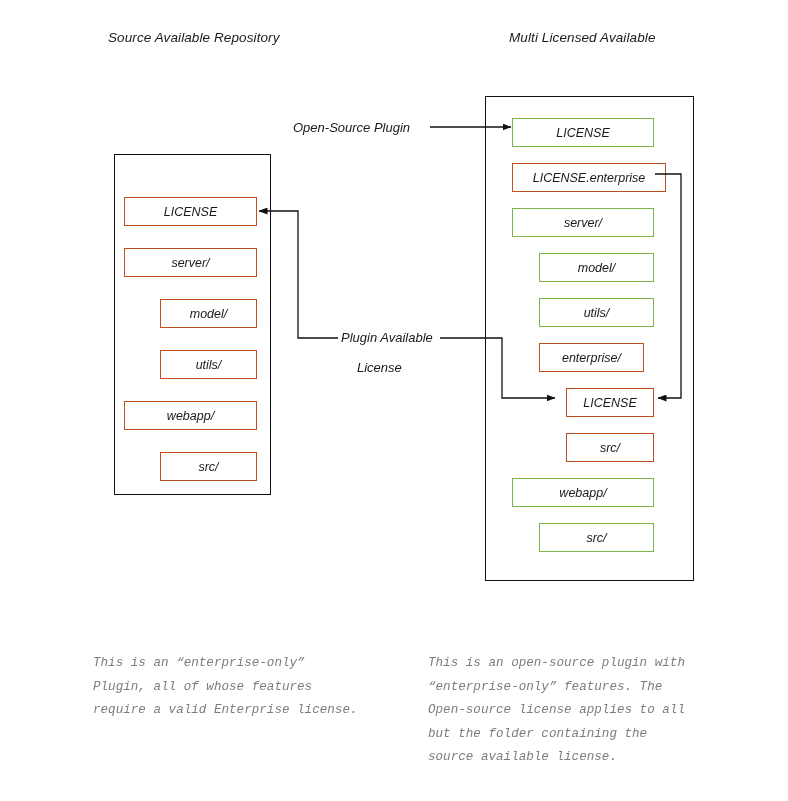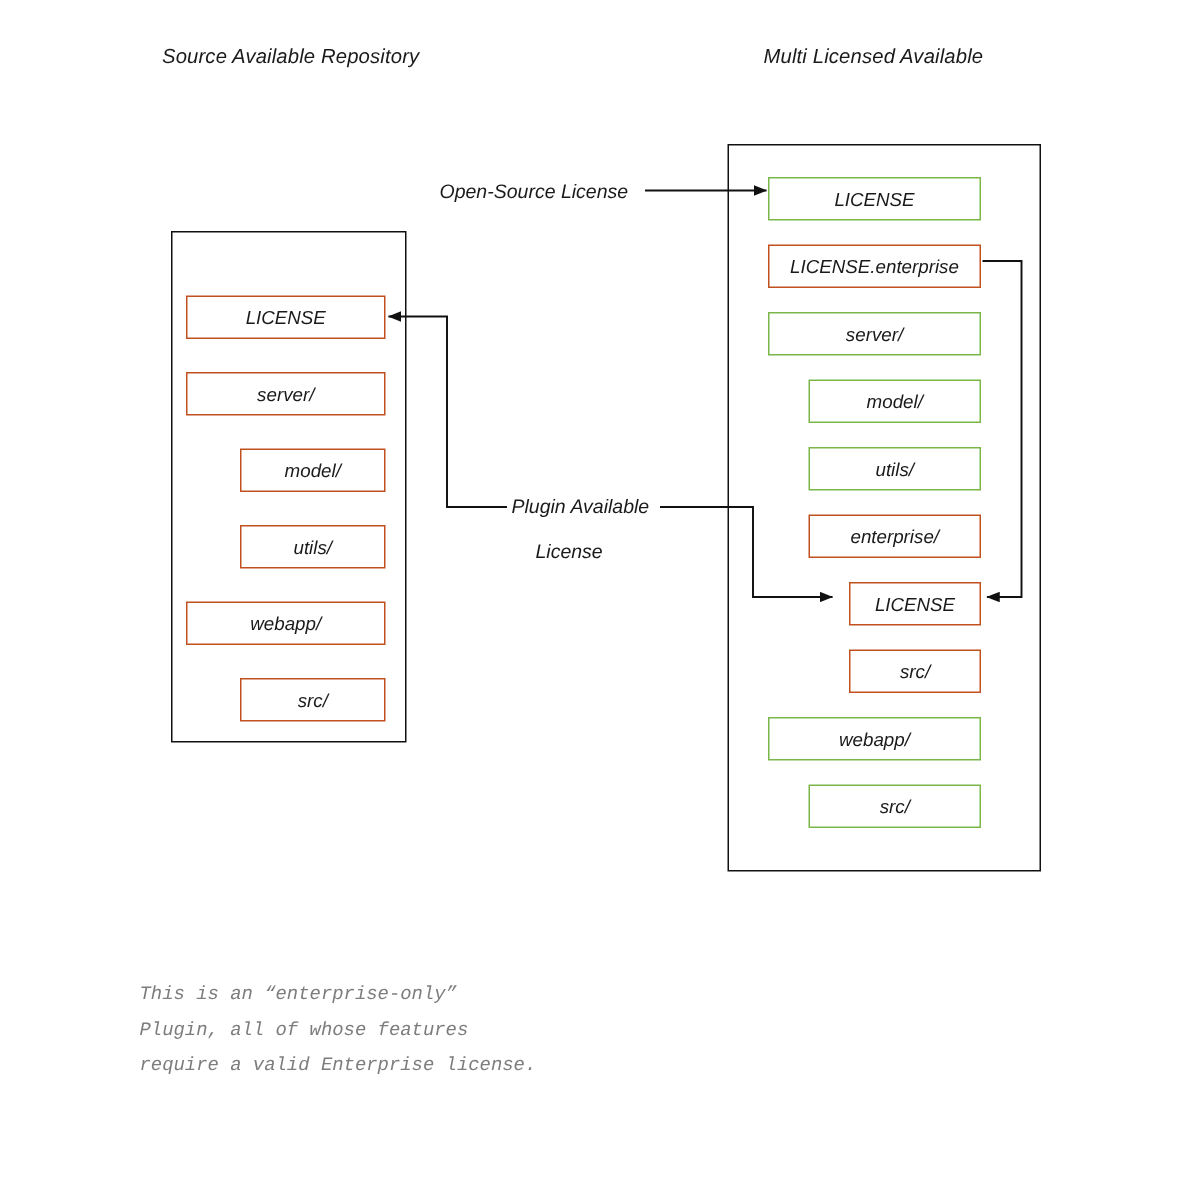--- a/index.html
+++ b/index.html
@@ -100,32 +100,32 @@
   <div id="left-items">
       <div class="file-item" style="left: 124px; top: 197px; width: 133px;">LICENSE</div>
       <div class="file-item" style="left: 124px; top: 248px; width: 133px;">server/</div>
       <div class="file-item" style="left: 160px; top: 299px; width: 97px;">model/</div>
       <div class="file-item" style="left: 160px; top: 350px; width: 97px;">utils/</div>
       <div class="file-item" style="left: 124px; top: 401px; width: 133px;">webapp/</div>
       <div class="file-item" style="left: 160px; top: 452px; width: 97px;">src/</div>
     </div>
   <div id="right-items">
       <div class="file-item green" style="left: 512px; top: 118px; width: 142px;">LICENSE</div>
-      <div class="file-item" style="left: 512px; top: 163px; width: 142px;">LICENSE.enterprise</div>
+      <div class="file-item" style="left: 512px; top: 163px; width: 154px;">LICENSE.enterprise</div>
       <div class="file-item green" style="left: 512px; top: 208px; width: 142px;">server/</div>
       <div class="file-item green" style="left: 539px; top: 253px; width: 115px;">model/</div>
       <div class="file-item green" style="left: 539px; top: 298px; width: 115px;">utils/</div>
-      <div class="file-item" style="left: 539px; top: 343px; width: 115px;">enterprise/</div>
+      <div class="file-item" style="left: 539px; top: 343px; width: 105px;">enterprise/</div>
       <div class="file-item" style="left: 566px; top: 388px; width: 88px;">LICENSE</div>
       <div class="file-item" style="left: 566px; top: 433px; width: 88px;">src/</div>
       <div class="file-item green" style="left: 512px; top: 478px; width: 142px;">webapp/</div>
       <div class="file-item green" style="left: 539px; top: 523px; width: 115px;">src/</div>
     </div>
 
-  <div class="edge-label" id="label-open-source">Open-Source License</div>
+  <div class="edge-label" id="label-open-source">Open-Source Plugin</div>
 
   <div class="edge-label" id="label-source-avail-1">Plugin Available</div>
 
   <div class="edge-label" id="label-source-avail-2">License</div>
 
   <svg id="connectors" viewBox="0 0 788 801" xmlns="http://www.w3.org/2000/svg">
     <defs>
       <marker id="arrowhead" markerWidth="9" markerHeight="7" refX="8.5" refY="3.5" orient="auto" markerUnits="userSpaceOnUse">
         <polygon points="0 0, 9 3.5, 0 7" fill="#111111"></polygon>
       </marker>
@@ -137,14 +137,19 @@
 
     <path d="M 440 338 L 502 338 L 502 398 L 555 398" stroke="#111111" stroke-width="1.3" fill="none" marker-end="url(#arrowhead)"></path>
 
     <path d="M 655 174 L 681 174 L 681 398 L 658 398" stroke="#111111" stroke-width="1.3" fill="none" marker-end="url(#arrowhead)"></path>
   </svg>
 
   <div class="caption" id="caption-left">This is an “enterprise-only”
 Plugin, all of whose features
 require a valid Enterprise license.</div>
 
+  <div class="caption" id="caption-right">This is an open-source plugin with
+“enterprise-only” features. The
+Open-source license applies to all
+but the folder containing the
+source available license.</div>
 
 </div>
 
 </body></html>

